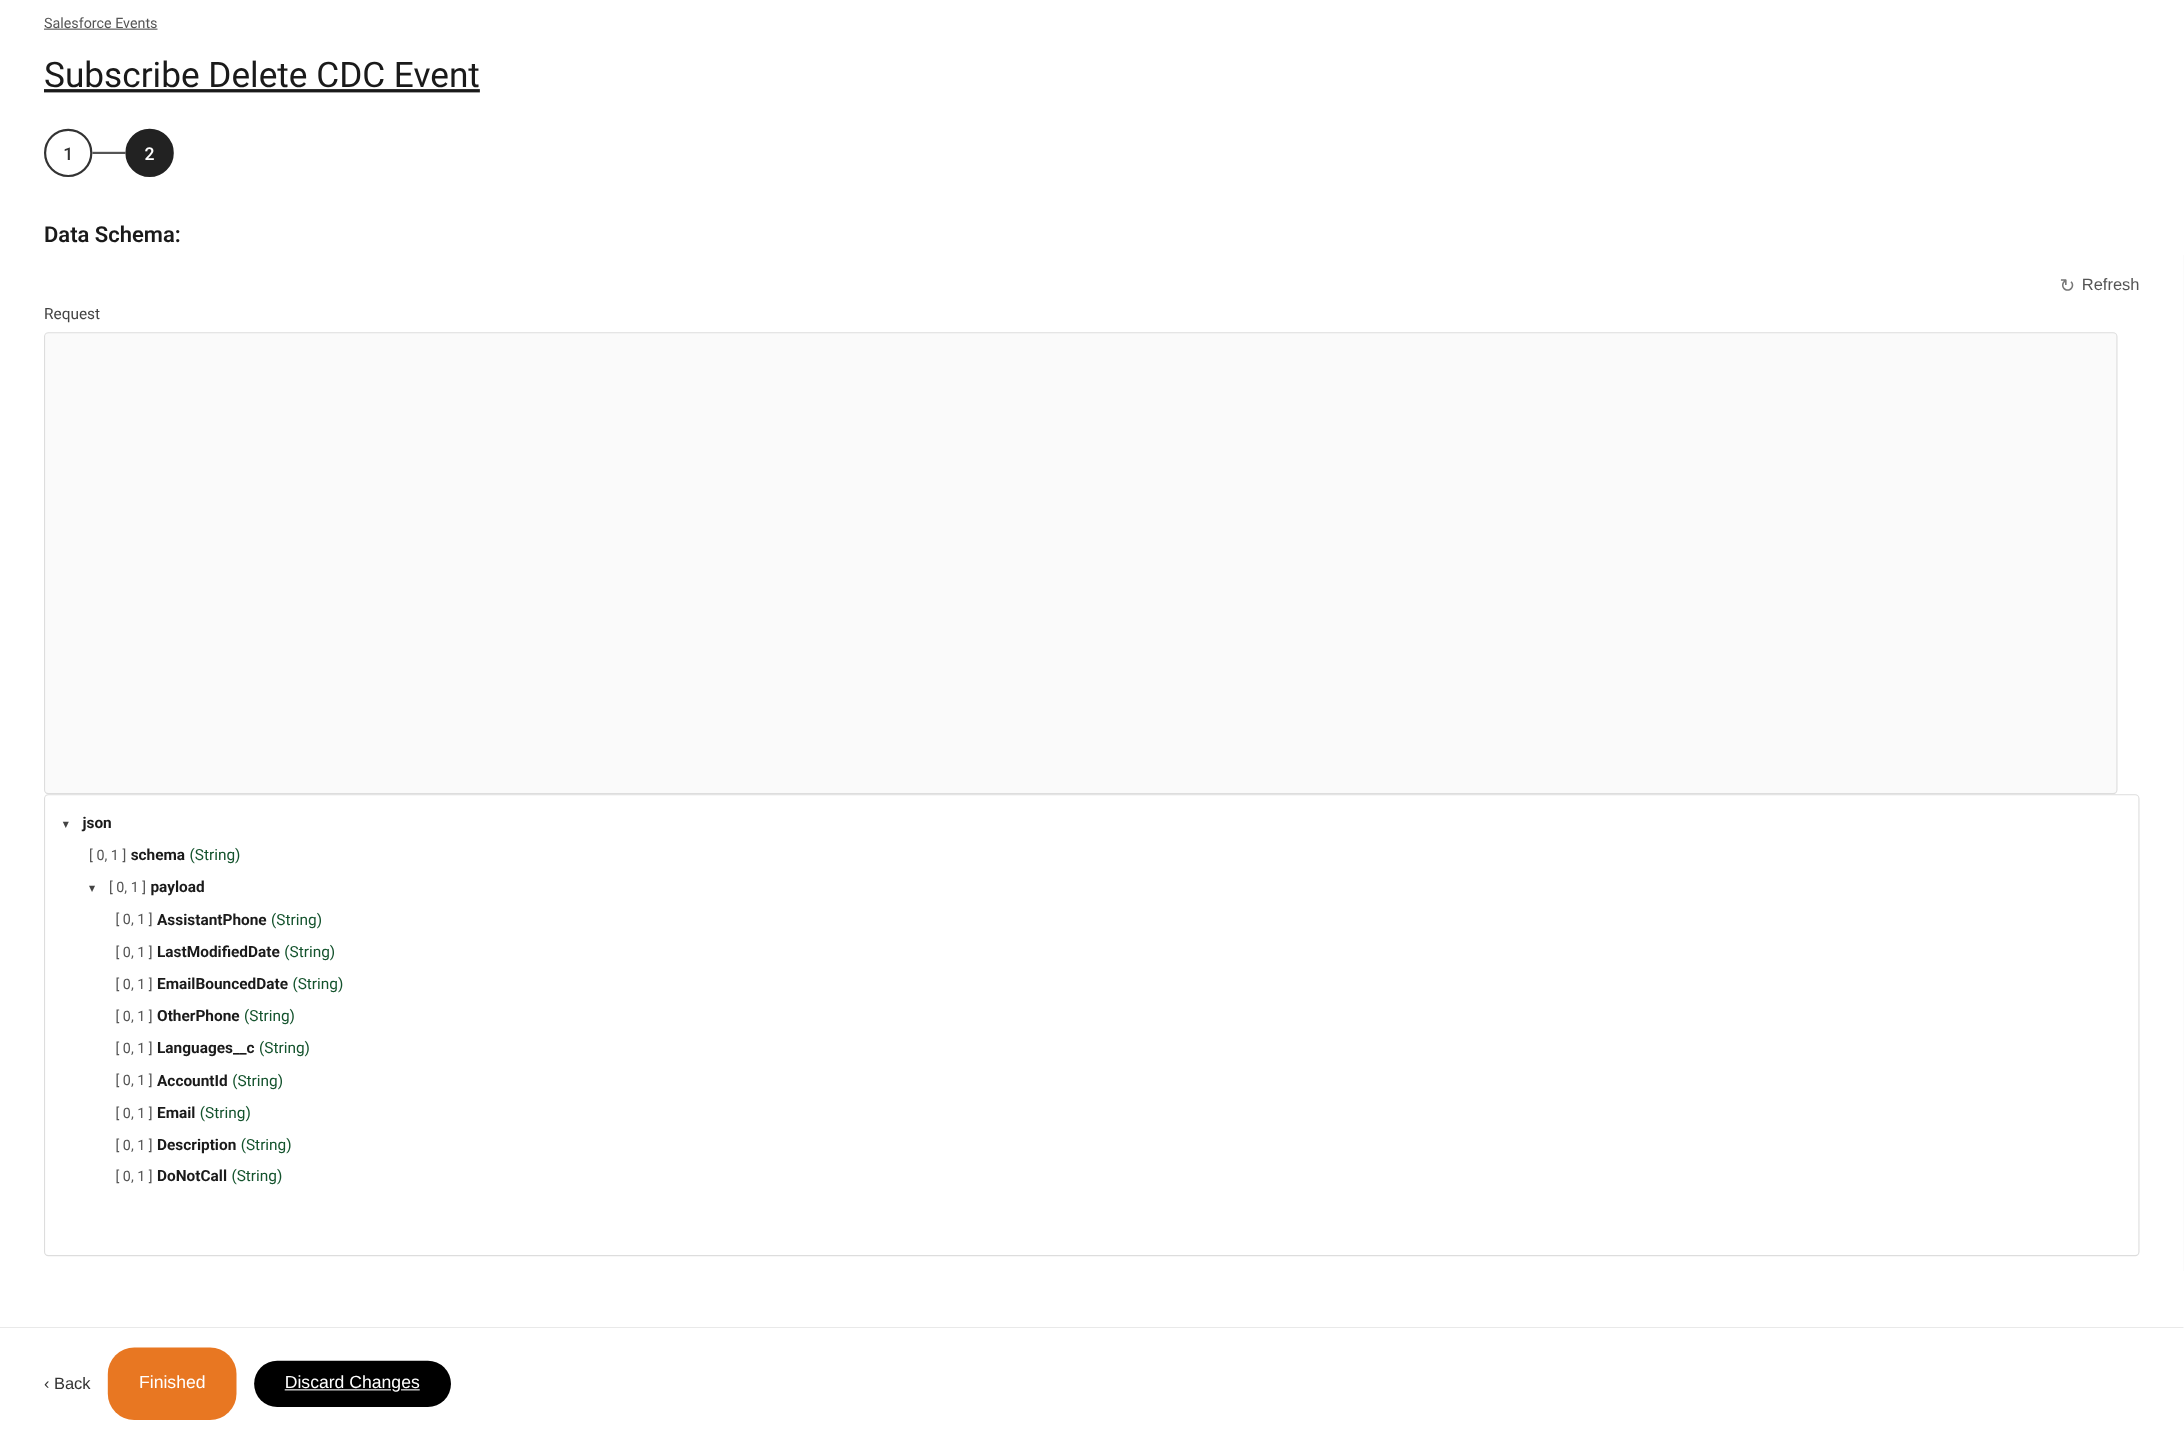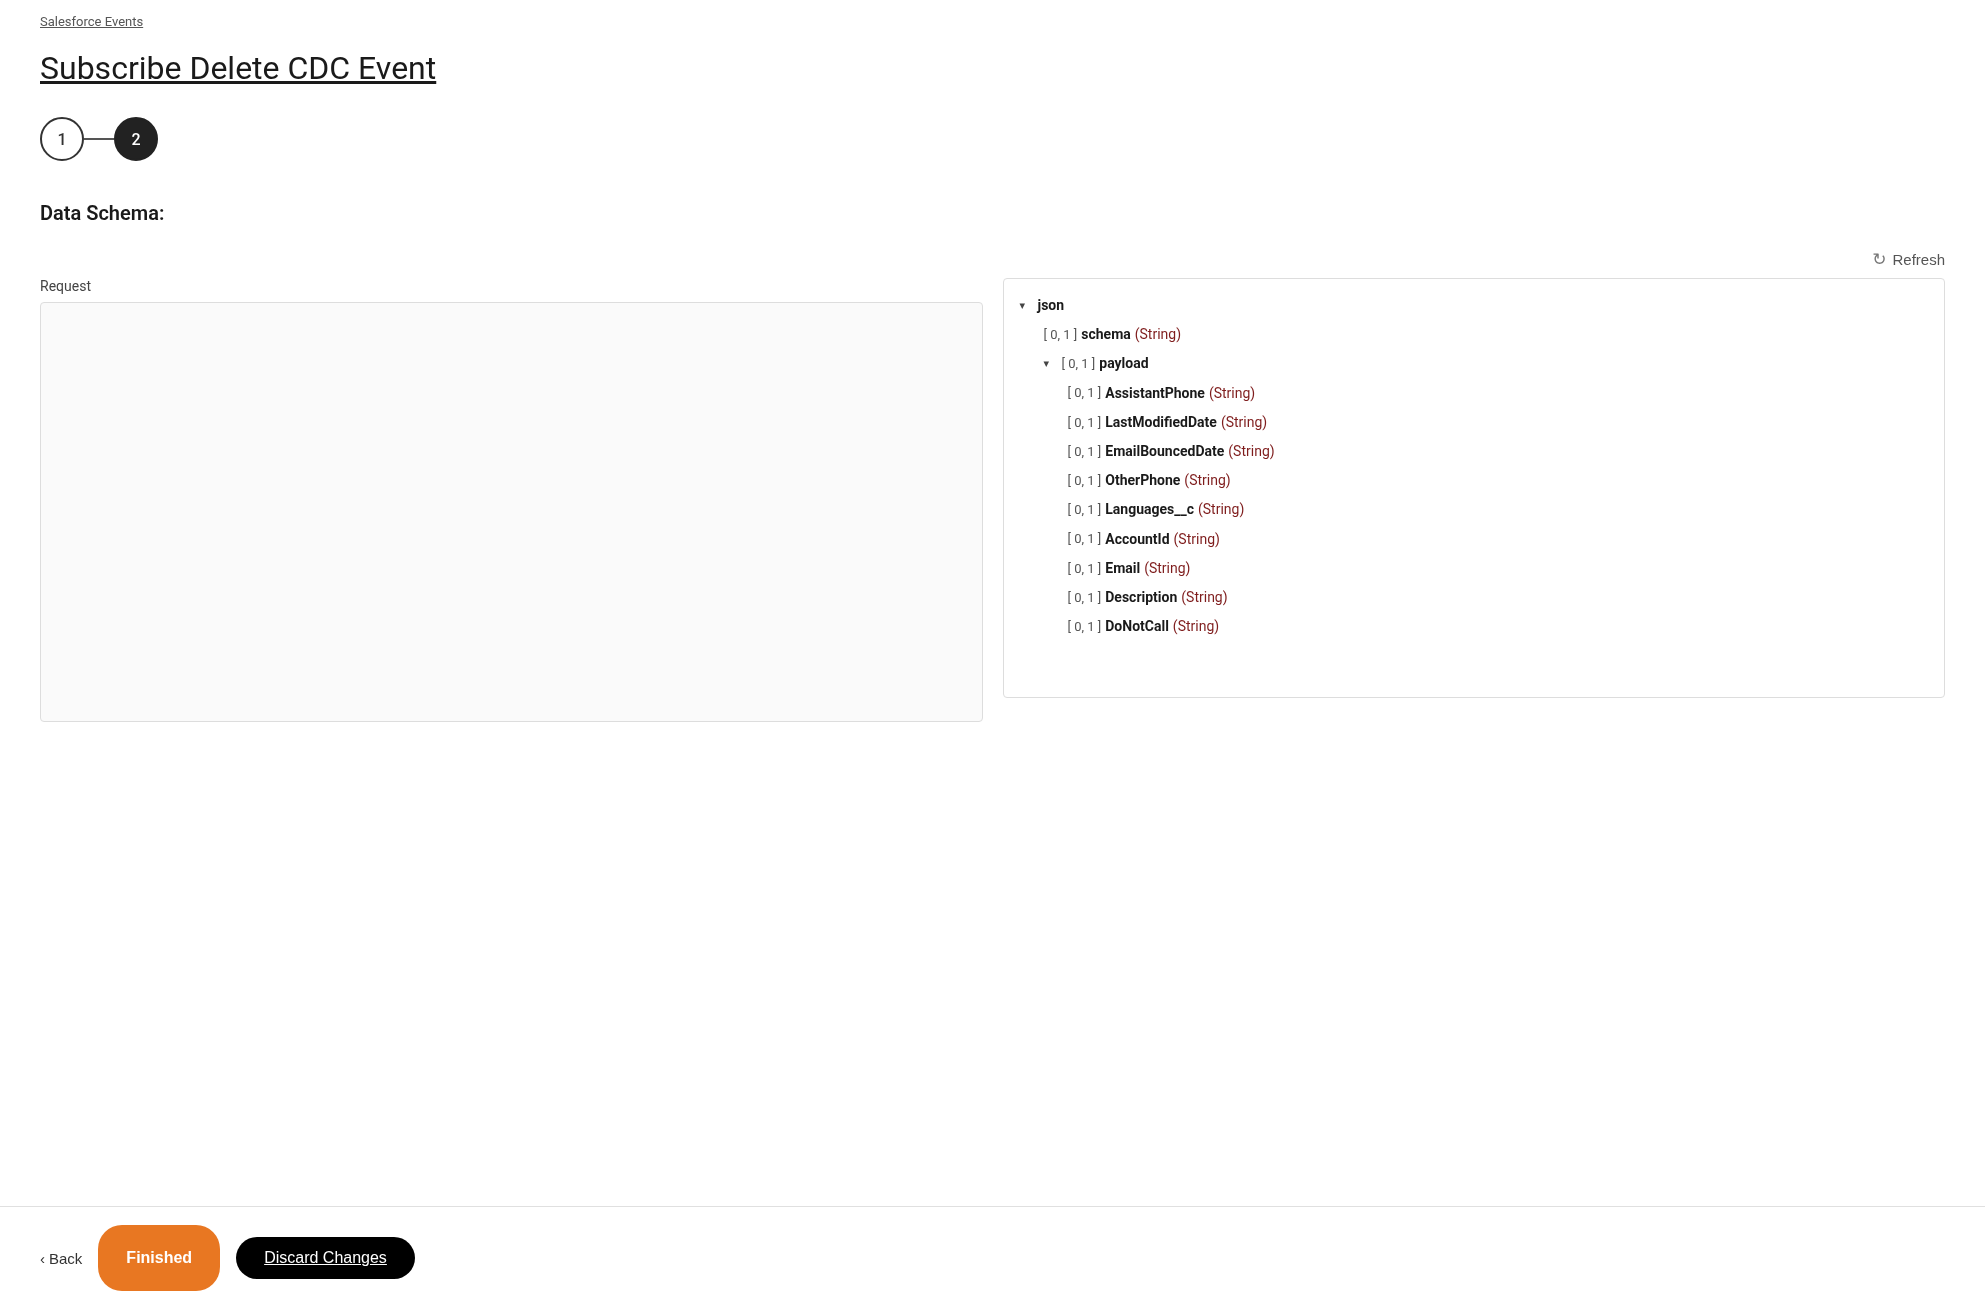--- a/index.html
+++ b/index.html
@@ -78,20 +78,21 @@
     .section-title {
       font-size: 20px;
       font-weight: 600;
       margin-bottom: 24px;
     }
 
     .schema-area {
       display: flex;
       gap: 0;
       margin-bottom: 40px;
+      flex-direction: column;
     }
 
     .refresh-row {
       display: flex;
       justify-content: flex-end;
       align-items: center;
       gap: 8px;
       margin-bottom: 8px;
     }
 
@@ -162,21 +163,21 @@
       display: inline-block;
     }
 
     .tree-key {
       font-weight: 700;
       color: #1a1a1a;
     }
 
     .tree-type {
       font-weight: 400;
-      color: #7f1d1d;
+      color: #14532d;
       text-align: right;
     }
 
     .tree-indices {
       color: #555;
       font-size: 13px;
     }
 
     .tree-children {
       margin-left: 24px;
@@ -206,21 +207,21 @@
       gap: 4px;
     }
 
     .finished-btn {
       background: #e87722;
       color: #fff;
       border: none;
       border-radius: 24px;
       padding: 24px 28px;
       font-size: 16px;
-      font-weight: 700;
+      font-weight: 400;
       cursor: pointer;
     }
 
     .discard-btn {
       background: #000000;
       color: #fff;
       border: none;
       border-radius: 24px;
       padding: 12px 28px;
       font-size: 16px;

